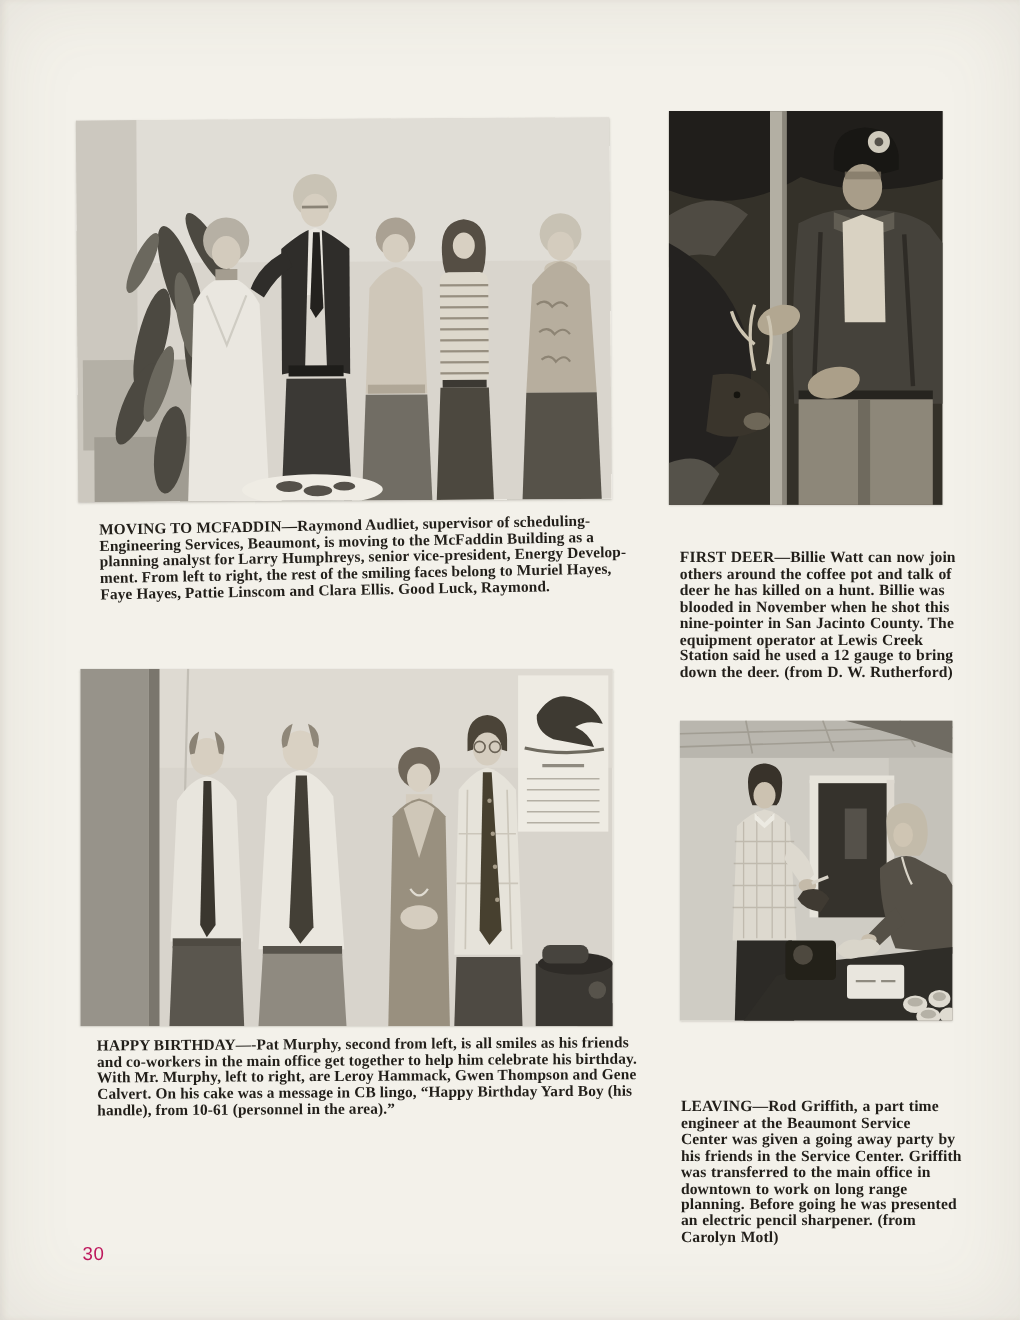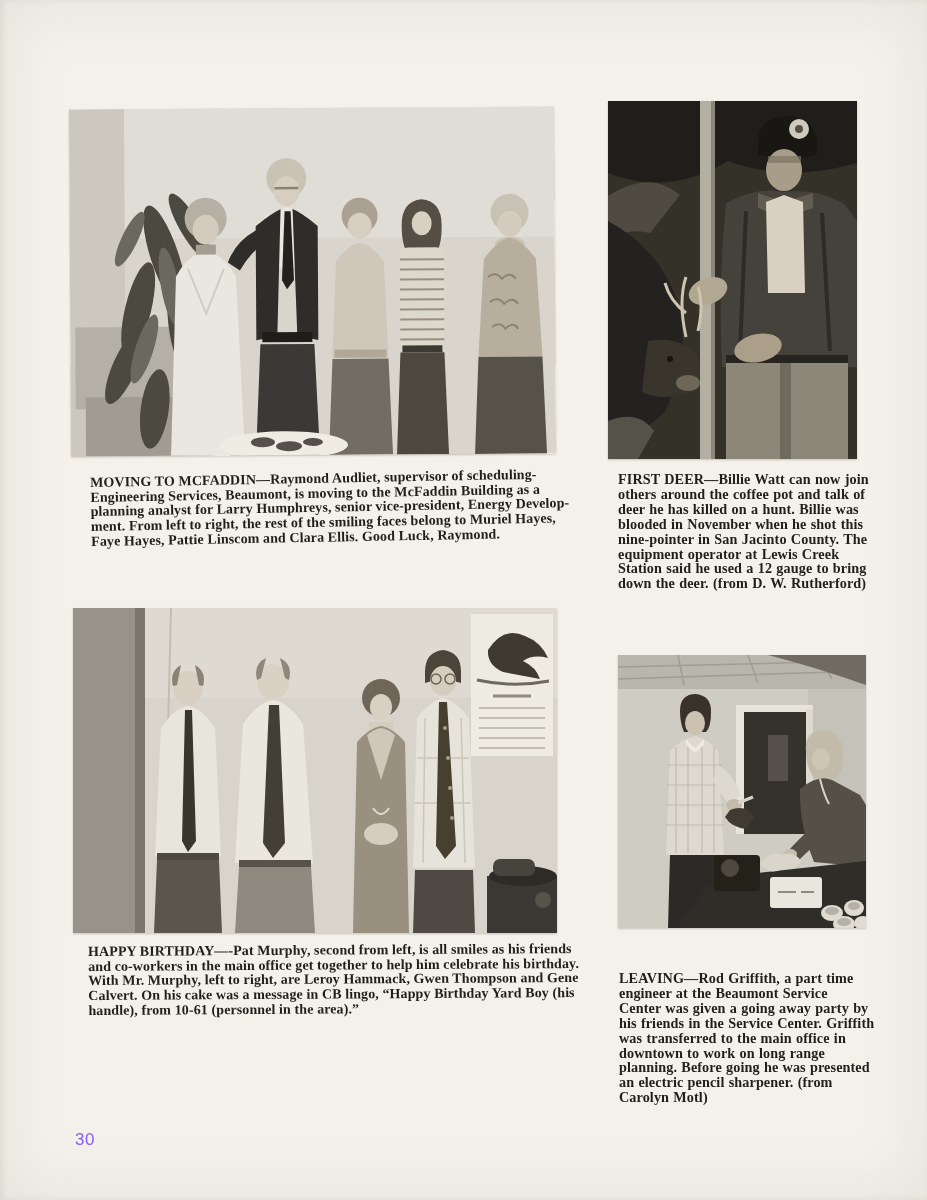--- a/index.html
+++ b/index.html
@@ -22,30 +22,30 @@
   .photo--3 { left:73px;  top:608px; width:484px; height:325px; }
   .photo--4 { left:618px; top:655px; width:248px; height:273px; }
 
   .caption {
     position:absolute; margin:0;
     font-weight:700; color:#221f1a;
     white-space:pre;
     letter-spacing:0.1px;
   }
   .caption--wide   { font-size:14px;   line-height:14.7px; }
-  .caption--narrow { font-size:14.2px; line-height:14.9px; word-spacing:0.6px; }
+  .caption--narrow { font-size:14.2px; line-height:14.9px; word-spacing:0.6px;margin-top:28px; }
   .caption--1 { left:90px;  top:476px; transform:rotate(-1.05deg); transform-origin:0 0; }
   .caption--2 { left:618px; top:472px; }
   .caption--3 { left:88px;  top:945px; transform:rotate(-0.35deg); transform-origin:0 0; }
   .caption--4 { left:619px; top:971px; }
 
   .page-number {
     position:absolute; left:75px; top:1130px;
     font-family:"Liberation Sans","DejaVu Sans",sans-serif;
-    font-size:17px; color:#8b5cf6; letter-spacing:0.5px;
+    font-size:17px; color:#be185d; letter-spacing:0.5px;
   }
 </style>
 </head>
 <body>
 
 <div class="page">
 
   <figure class="photo photo--1">
     <svg viewBox="0 0 485 347" preserveAspectRatio="none">
       <rect width="485" height="347" fill="#d9d5cd"></rect>

